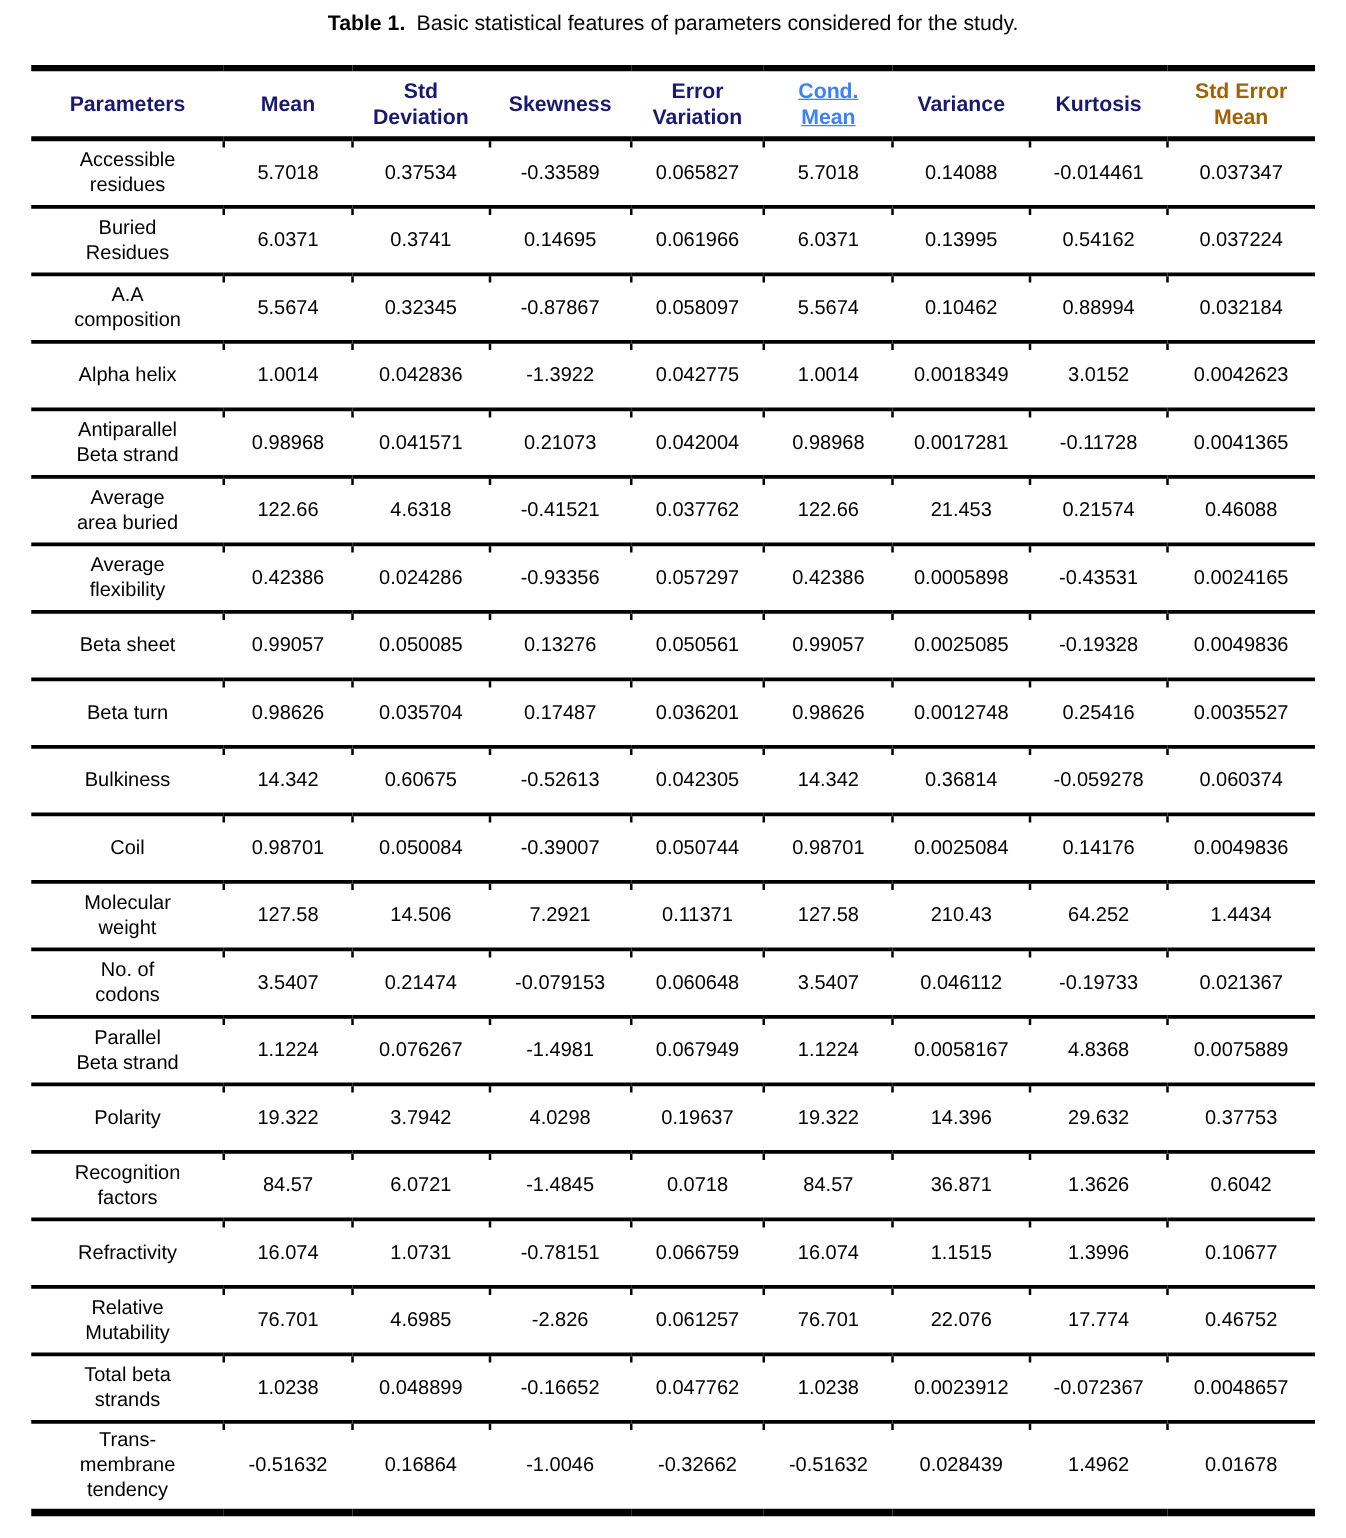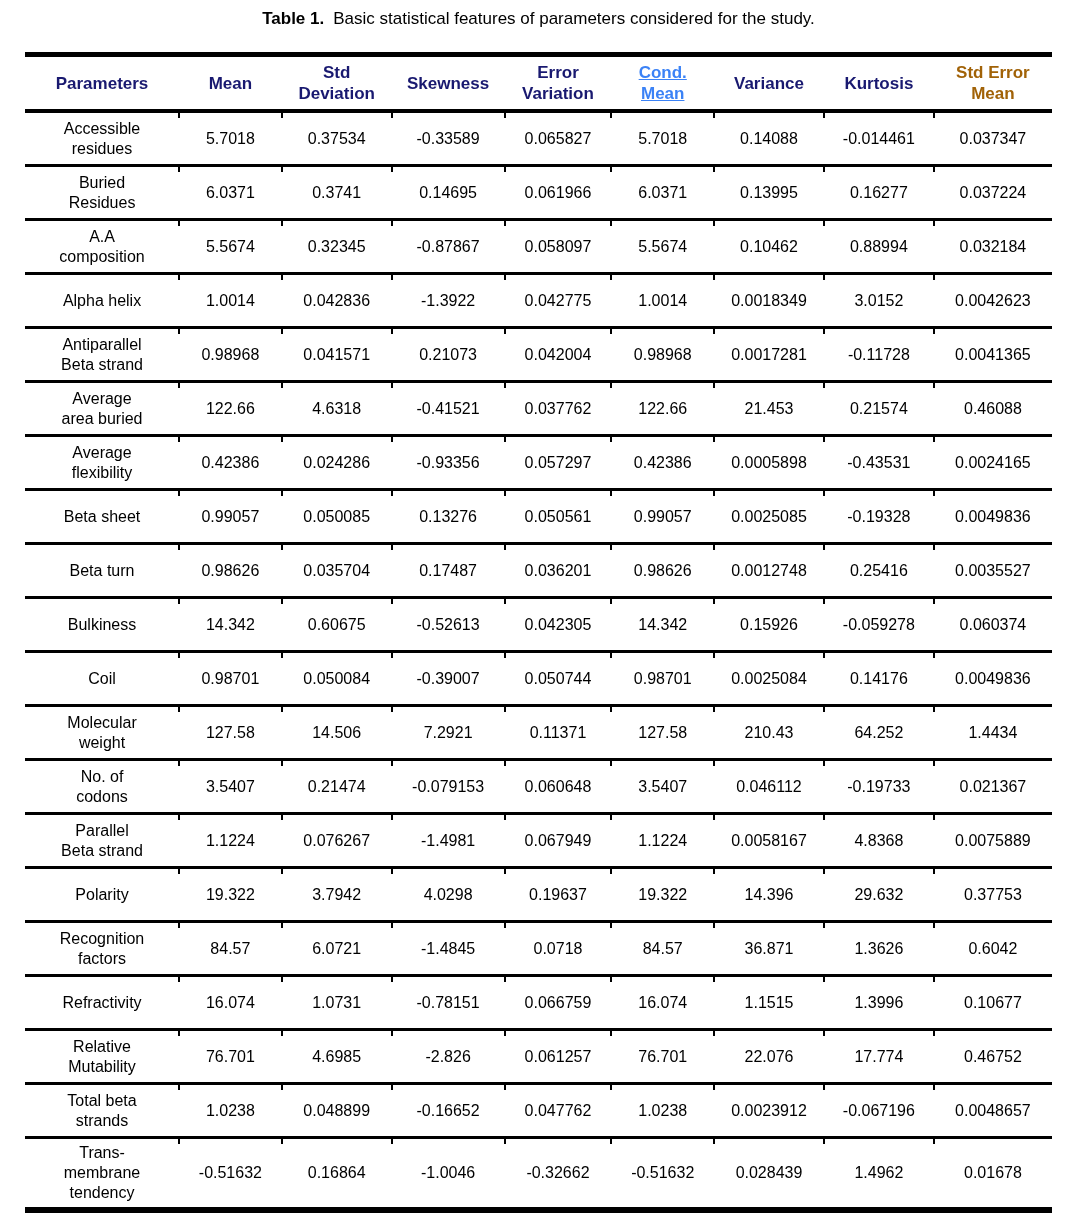--- a/index.html
+++ b/index.html
@@ -125,21 +125,21 @@
         </tr>
         <tr>
           <td class="param-cell">Buried
 Residues</td>
           <td class="value-cell">6.0371</td>
           <td class="value-cell">0.3741</td>
           <td class="value-cell">0.14695</td>
           <td class="value-cell">0.061966</td>
           <td class="value-cell">6.0371</td>
           <td class="value-cell">0.13995</td>
-          <td class="value-cell">0.16277</td>
+          <td class="value-cell">0.54162</td>
           <td class="value-cell">0.037224</td>
         </tr>
         <tr>
           <td class="param-cell">A.A
 composition</td>
           <td class="value-cell">5.5674</td>
           <td class="value-cell">0.32345</td>
           <td class="value-cell">-0.87867</td>
           <td class="value-cell">0.058097</td>
           <td class="value-cell">5.5674</td>
@@ -216,21 +216,21 @@
           <td class="value-cell">0.25416</td>
           <td class="value-cell">0.0035527</td>
         </tr>
         <tr>
           <td class="param-cell">Bulkiness</td>
           <td class="value-cell">14.342</td>
           <td class="value-cell">0.60675</td>
           <td class="value-cell">-0.52613</td>
           <td class="value-cell">0.042305</td>
           <td class="value-cell">14.342</td>
-          <td class="value-cell">0.15926</td>
+          <td class="value-cell">0.36814</td>
           <td class="value-cell">-0.059278</td>
           <td class="value-cell">0.060374</td>
         </tr>
         <tr>
           <td class="param-cell">Coil</td>
           <td class="value-cell">0.98701</td>
           <td class="value-cell">0.050084</td>
           <td class="value-cell">-0.39007</td>
           <td class="value-cell">0.050744</td>
           <td class="value-cell">0.98701</td>
@@ -322,21 +322,21 @@
         </tr>
         <tr>
           <td class="param-cell">Total beta
 strands</td>
           <td class="value-cell">1.0238</td>
           <td class="value-cell">0.048899</td>
           <td class="value-cell">-0.16652</td>
           <td class="value-cell">0.047762</td>
           <td class="value-cell">1.0238</td>
           <td class="value-cell">0.0023912</td>
-          <td class="value-cell">-0.067196</td>
+          <td class="value-cell">-0.072367</td>
           <td class="value-cell">0.0048657</td>
         </tr>
         <tr>
           <td class="param-cell">Trans-
 membrane
 tendency</td>
           <td class="value-cell">-0.51632</td>
           <td class="value-cell">0.16864</td>
           <td class="value-cell">-1.0046</td>
           <td class="value-cell">-0.32662</td>

